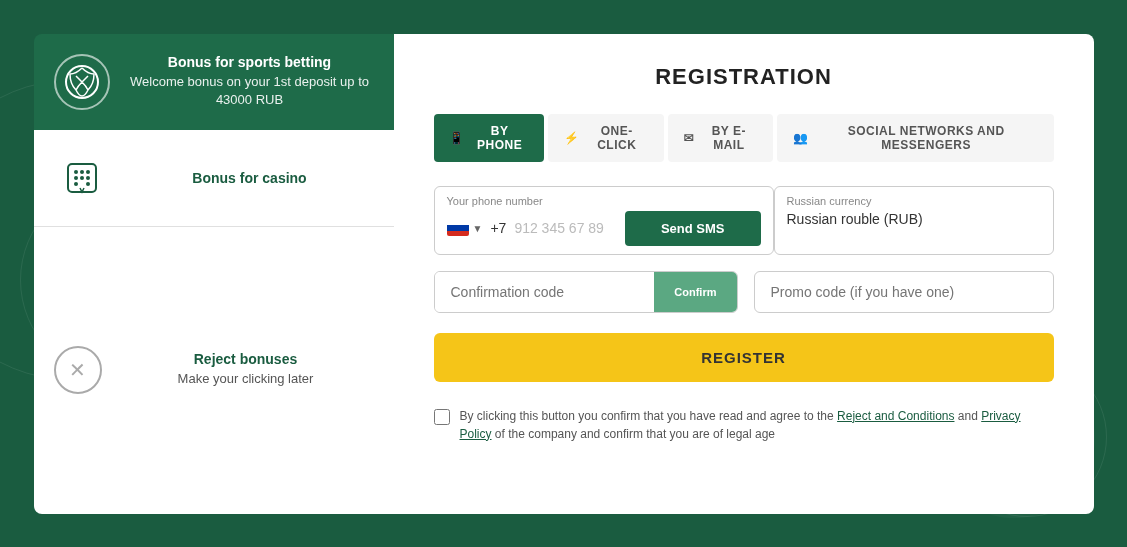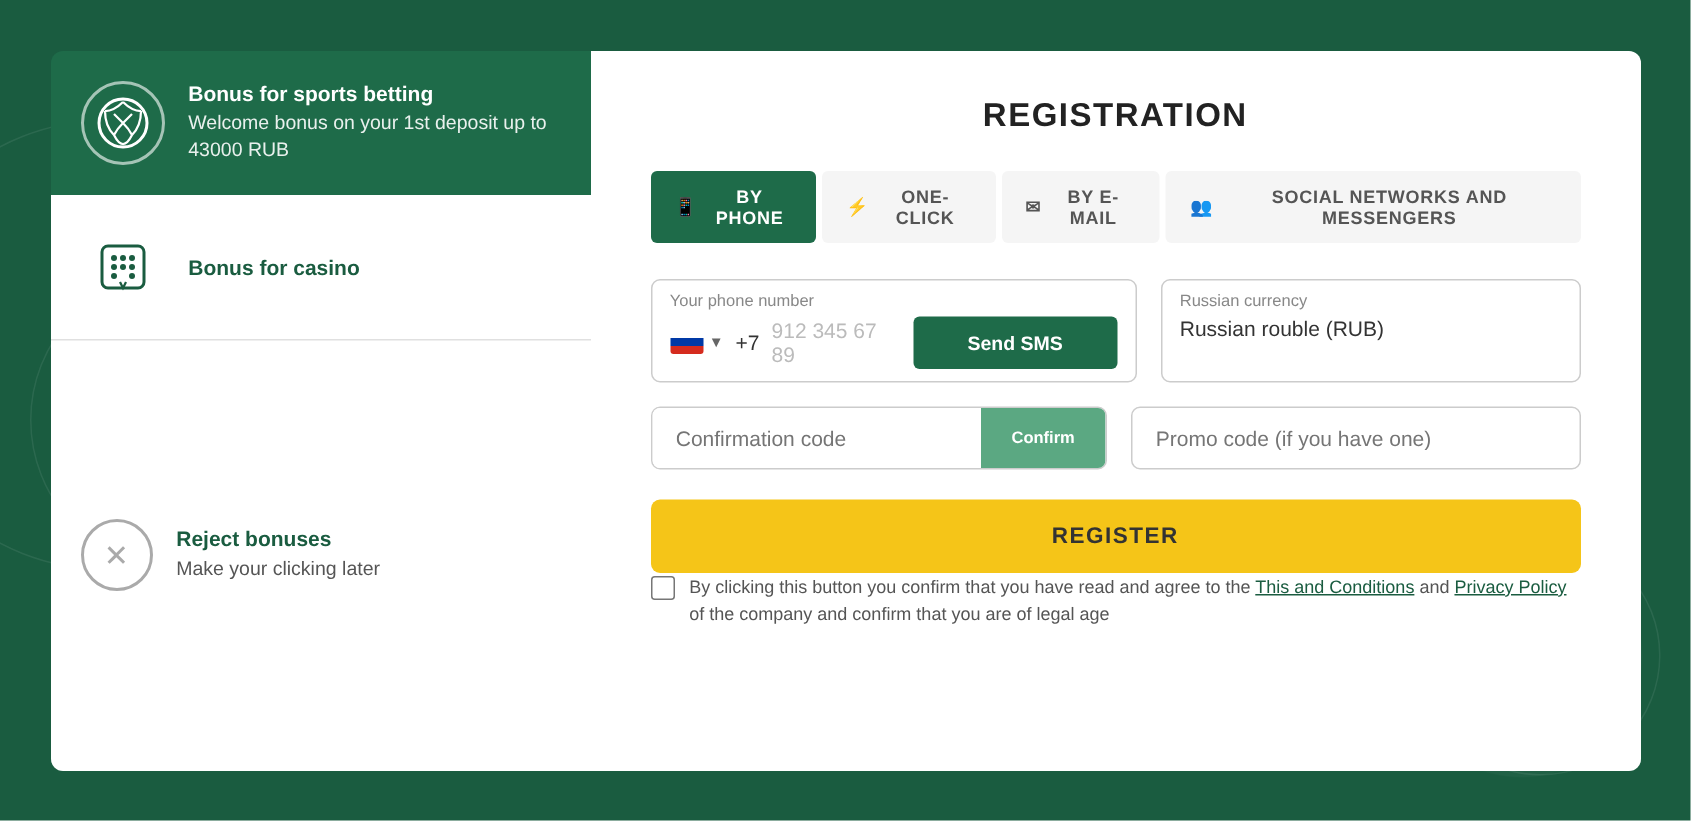--- a/index.html
+++ b/index.html
@@ -74,20 +74,21 @@
       justify-content: center;
     }
 
     .bonus-icon.sports {
       border: 2px solid rgba(255,255,255,0.6);
       border-radius: 50%;
     }
 
     .bonus-info {
       flex: 1;
+      text-align: center;
     }
 
     .bonus-title {
       font-weight: bold;
       font-size: 14px;
     }
 
     .bonus-title.white { color: #ffffff; }
     .bonus-title.dark { color: #1a5c40; }
 
@@ -156,21 +157,20 @@
     }
 
     .tab.inactive {
       background-color: #f5f5f5;
       color: #555;
     }
 
     
     .form-row {
       display: flex;
-      gap: 16px;
       margin-bottom: 16px;
     }
 
     .phone-group {
       flex: 1;
       border: 1.5px solid #ccc;
       border-radius: 6px;
       padding: 8px 12px;
       position: relative;
     }
@@ -309,21 +309,21 @@
       width: 100%;
       background-color: #f5c518;
       color: #333;
       border: none;
       border-radius: 6px;
       padding: 16px;
       font-size: 15px;
       font-weight: bold;
       cursor: pointer;
       letter-spacing: 1px;
-      margin-bottom: 0;
+      margin-bottom: 25px;
     }
 
     
     .recaptcha-text {
       text-align: center;
       font-size: 12px;
       color: #666;
       margin-bottom: 16px;
     }
 
@@ -490,21 +490,21 @@
     
     <button class="register-btn">REGISTER</button>
 
     
 
     
     <div class="terms-row">
       <input type="checkbox" class="terms-checkbox" style="">
       <div class="terms-text">
         <span>By clicking this button you confirm that you have read and agree to the</span>
-        <a href="#">This and Conditions</a>
+        <a href="#">Reject and Conditions</a>
         <span>and</span>
         <a href="#">Privacy Policy</a>
         <span>of the company and confirm that you are of legal age</span>
       </div>
     </div>
 
   </div>
 
 </div>
 

